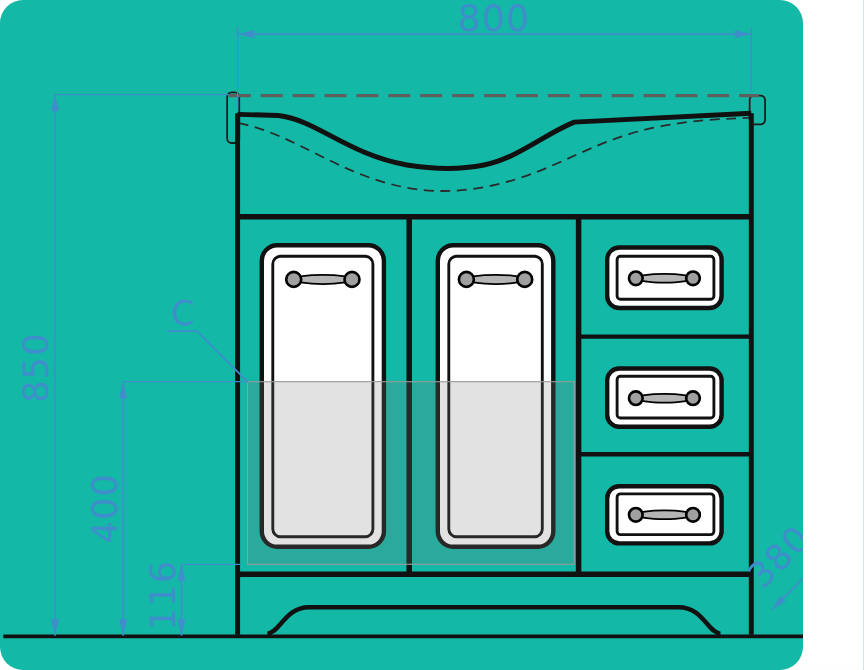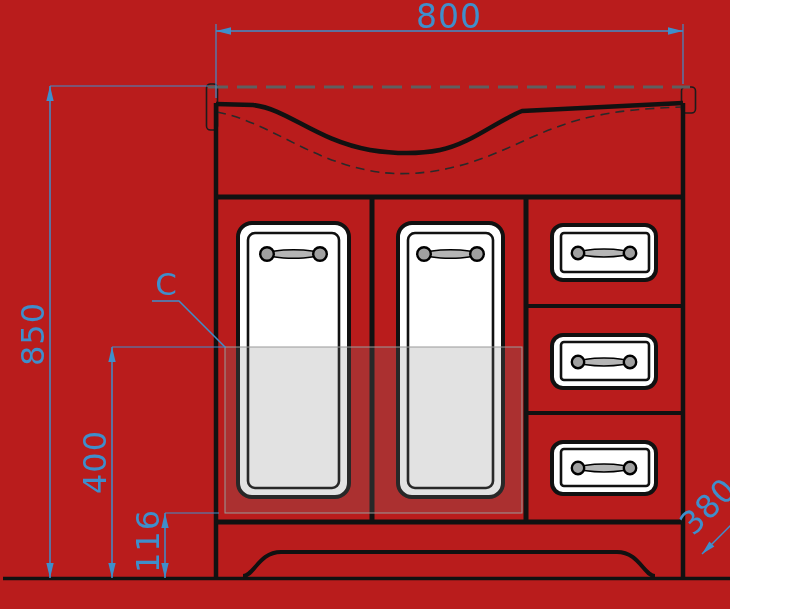--- a/index.html
+++ b/index.html
@@ -1,17 +1,17 @@
 <!DOCTYPE html>
 <html><head>
 <meta charset="utf-8">
 <style>
   html,body{margin:0;padding:0;background:#ffffff;}
-  .stage{position:relative;width:730px;height:609px;background:#b91c1c;overflow:hidden;
-         font-family:"DejaVu Sans", sans-serif;}
+  .stage{position:relative;width:730px;height:609px;background:#14b8a6;overflow:hidden;
+         font-family:"DejaVu Sans", sans-serif;border-radius:21px;}
   svg{position:absolute;left:0;top:0;}
   
   .outline-heavy{stroke:#111111;stroke-width:4.5;fill:none;stroke-linecap:butt;}
   .outline-frame{stroke:#111111;stroke-width:5;fill:none;}
   .outline-mid{stroke:#111111;stroke-width:4;fill:none;}
   .outline-thin{stroke:#1c1c1c;stroke-width:1.6;fill:none;}
   .hidden-dash{stroke:#2a2a2a;stroke-width:1.6;fill:none;stroke-dasharray:9 6;}
   .back-dash{stroke:#5f5f5f;stroke-width:3;fill:none;stroke-dasharray:20 9;}
   .panel-outer{stroke:#111111;stroke-width:4;fill:#ffffff;}
   .panel-inner{stroke:#111111;stroke-width:2.6;fill:none;}

